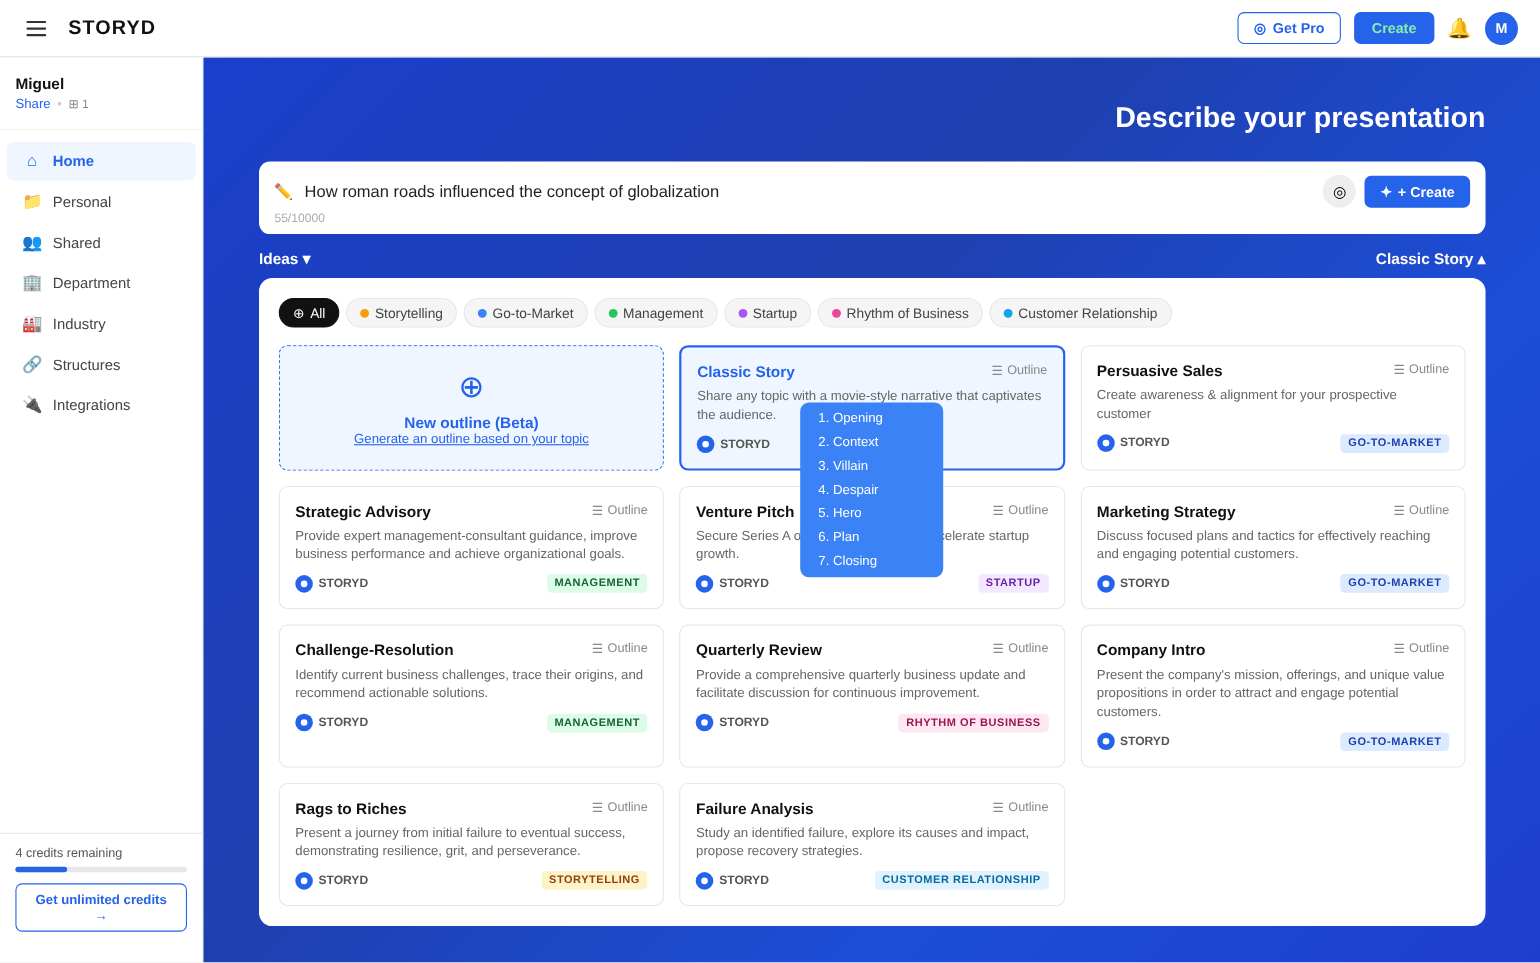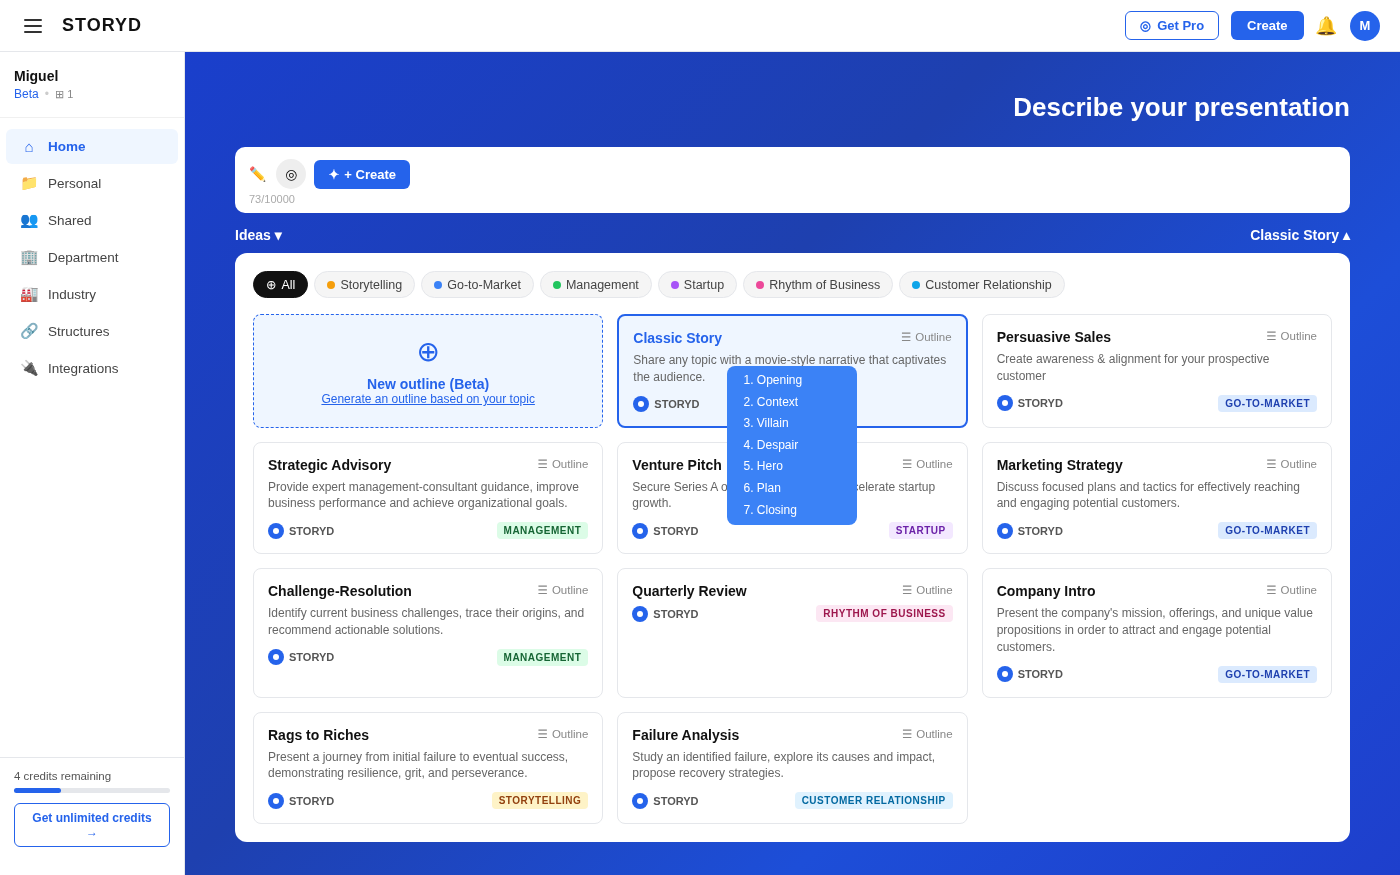--- a/index.html
+++ b/index.html
@@ -15,21 +15,21 @@
     .hamburger { cursor: pointer; display: flex; flex-direction: column; gap: 4px; padding: 4px; }
     .hamburger span { display: block; width: 18px; height: 2px; background: #333; border-radius: 2px; }
     .brand-logo { font-weight: 800; font-size: 18px; letter-spacing: 1px; color: #111; }
     .topnav-right { display: flex; align-items: center; gap: 12px; }
     .btn-get-pro {
       display: flex; align-items: center; gap: 6px;
       border: 1.5px solid #2563eb; color: #2563eb; background: #fff;
       padding: 6px 14px; border-radius: 6px; font-size: 13px; font-weight: 600; cursor: pointer;
     }
     .btn-create {
-      background: #2563eb; color: #ffffff; border: none;
+      background: #2563eb; color: #86efac; border: none;
       padding: 7px 16px; border-radius: 6px; font-size: 13px; font-weight: 600; cursor: pointer;
     }
     .notif-bell { font-size: 18px; cursor: pointer; color: #555; }
     .avatar {
       width: 30px; height: 30px; border-radius: 50%; background: #2563eb;
       color: #fff; display: flex; align-items: center; justify-content: center;
       font-size: 13px; font-weight: 700; cursor: pointer;
     }
 
     
@@ -199,21 +199,21 @@
     <div class="avatar">M</div>
   </div>
 </nav>
 
 <div class="main-layout">
 
   <aside class="sidebar">
     <div class="user-section">
       <div class="user-name">Miguel</div>
       <div class="user-meta">
-        <span class="plan">Beta</span>
+        <span class="plan">Share</span>
         <span class="dot">•</span>
         <span class="page-icon">⊞ 1</span>
       </div>
     </div>
 
     <div class="nav-items">
       <div class="nav-item active">
         <span class="nav-icon">⌂</span>
         <span>Home</span>
       </div>
@@ -253,29 +253,30 @@
       </button>
     </div>
   </aside>
 
   <main class="main-content">
     <h1 class="page-title">Describe your presentation</h1>
 
     <div class="search-area">
       <div class="search-row">
         <span class="search-icon-pencil">✏️</span>
+        <input class="search-input" type="text" value="How roman roads influenced the concept of globalization" style="">
         <div class="search-actions">
           <button class="btn-magic">◎</button>
           <button class="btn-create-search">
             <span>✦</span>
             <span>+ Create</span>
           </button>
         </div>
       </div>
-      <div class="char-count">73/10000</div>
+      <div class="char-count">55/10000</div>
     </div>
 
     <div class="filter-row">
       <button class="btn-ideas">
         <span>Ideas</span>
         <span>▾</span>
       </button>
       <button class="btn-classic-story">
         <span>Classic Story</span>
         <span>▴</span>
@@ -441,20 +442,21 @@
         </div>
 
         <div class="story-card">
           <div class="card-header-row">
             <div class="card-title">Quarterly Review</div>
             <div class="outline-btn">
               <span>☰</span>
               <span>Outline</span>
             </div>
           </div>
+          <div class="card-desc">Provide a comprehensive quarterly business update and facilitate discussion for continuous improvement.</div>
           <div class="card-footer">
             <div class="storyd-badge">
               <div class="storyd-icon"></div>
               <span>STORYD</span>
             </div>
             <span class="tag-badge tag-rhythm">RHYTHM OF BUSINESS</span>
           </div>
         </div>
 
         <div class="story-card">

